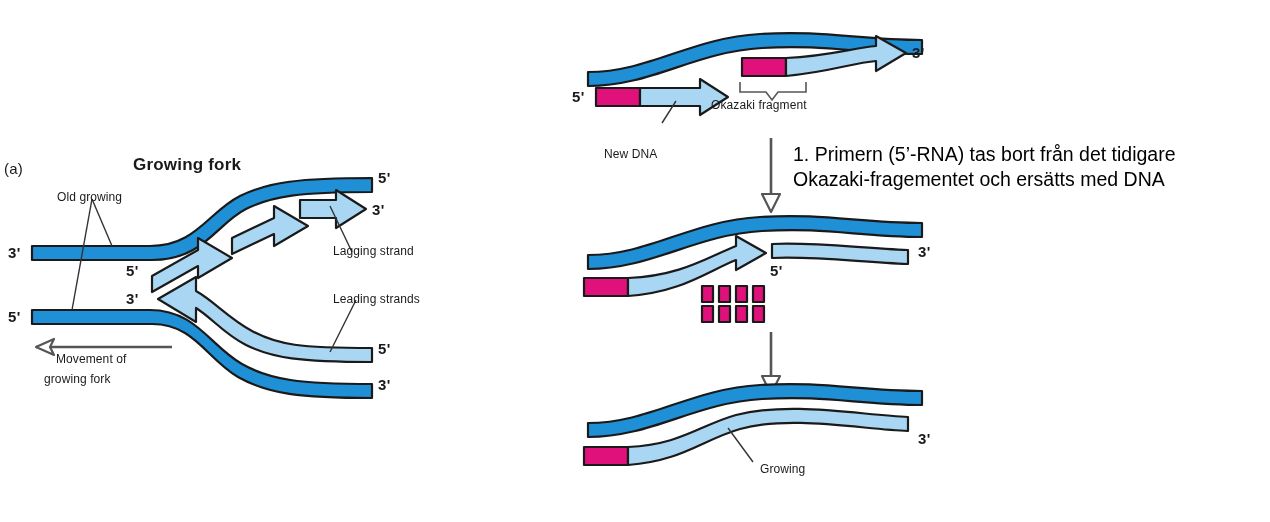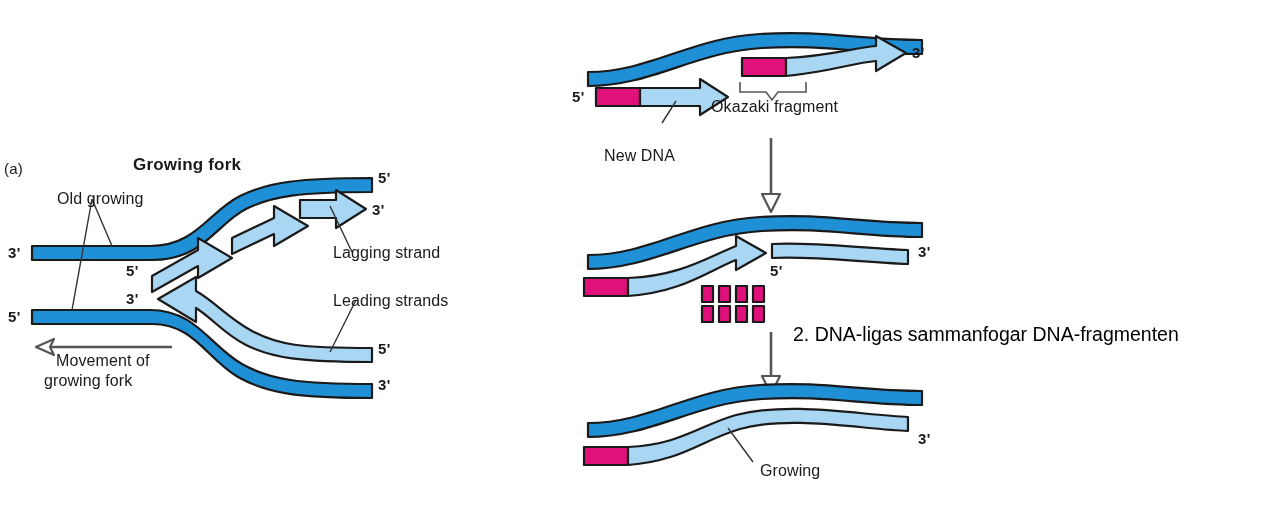--- a/index.html
+++ b/index.html
@@ -34,21 +34,21 @@
     font-size: 15px;
     font-weight: normal;
     letter-spacing: 0.2px;
   }
   .lbl-title {        
     font-size: 17px;
     font-weight: bold;
     letter-spacing: 0.2px;
   }
   .lbl-fig {          
-    font-size: 16px;
+    font-size: 12px;
     letter-spacing: 0.1px;
   }
   .lbl-end {          
     font-size: 15px;
     font-weight: bold;
     letter-spacing: 0.3px;
   }
   .lbl-step {         
     font-size: 19.5px;
     color: #000000;
@@ -190,19 +190,18 @@
   <div class="lbl lbl-fig" style="left:604px; top:115px;margin-top:32px;">New DNA</div>
   <div class="lbl lbl-fig" style="left:711px; top:98px;">Okazaki fragment</div>
 
   <div class="lbl lbl-end" style="left:770px; top:262px;">5'</div>
   <div class="lbl lbl-end" style="left:918px; top:243px;">3'</div>
 
   <div class="lbl lbl-fig" style="left:760px; top:462px;">Growing</div>
   <div class="lbl lbl-end" style="left:918px; top:430px;">3'</div>
 
   <div class="lbl lbl-step" style="left:793px; top:142px;">
+    <div>1. Primern (5’-RNA) tas bort från det tidigare</div>
+    <div>Okazaki-fragementet och ersätts med DNA</div>
   </div>
 
-  <div class="lbl lbl-step" style="left:793px; top:322px;">
-    <div>2. DNA-ligas sammanfogar DNA-fragmenten</div>
-  </div>
 
 </div>
 
 </body></html>

